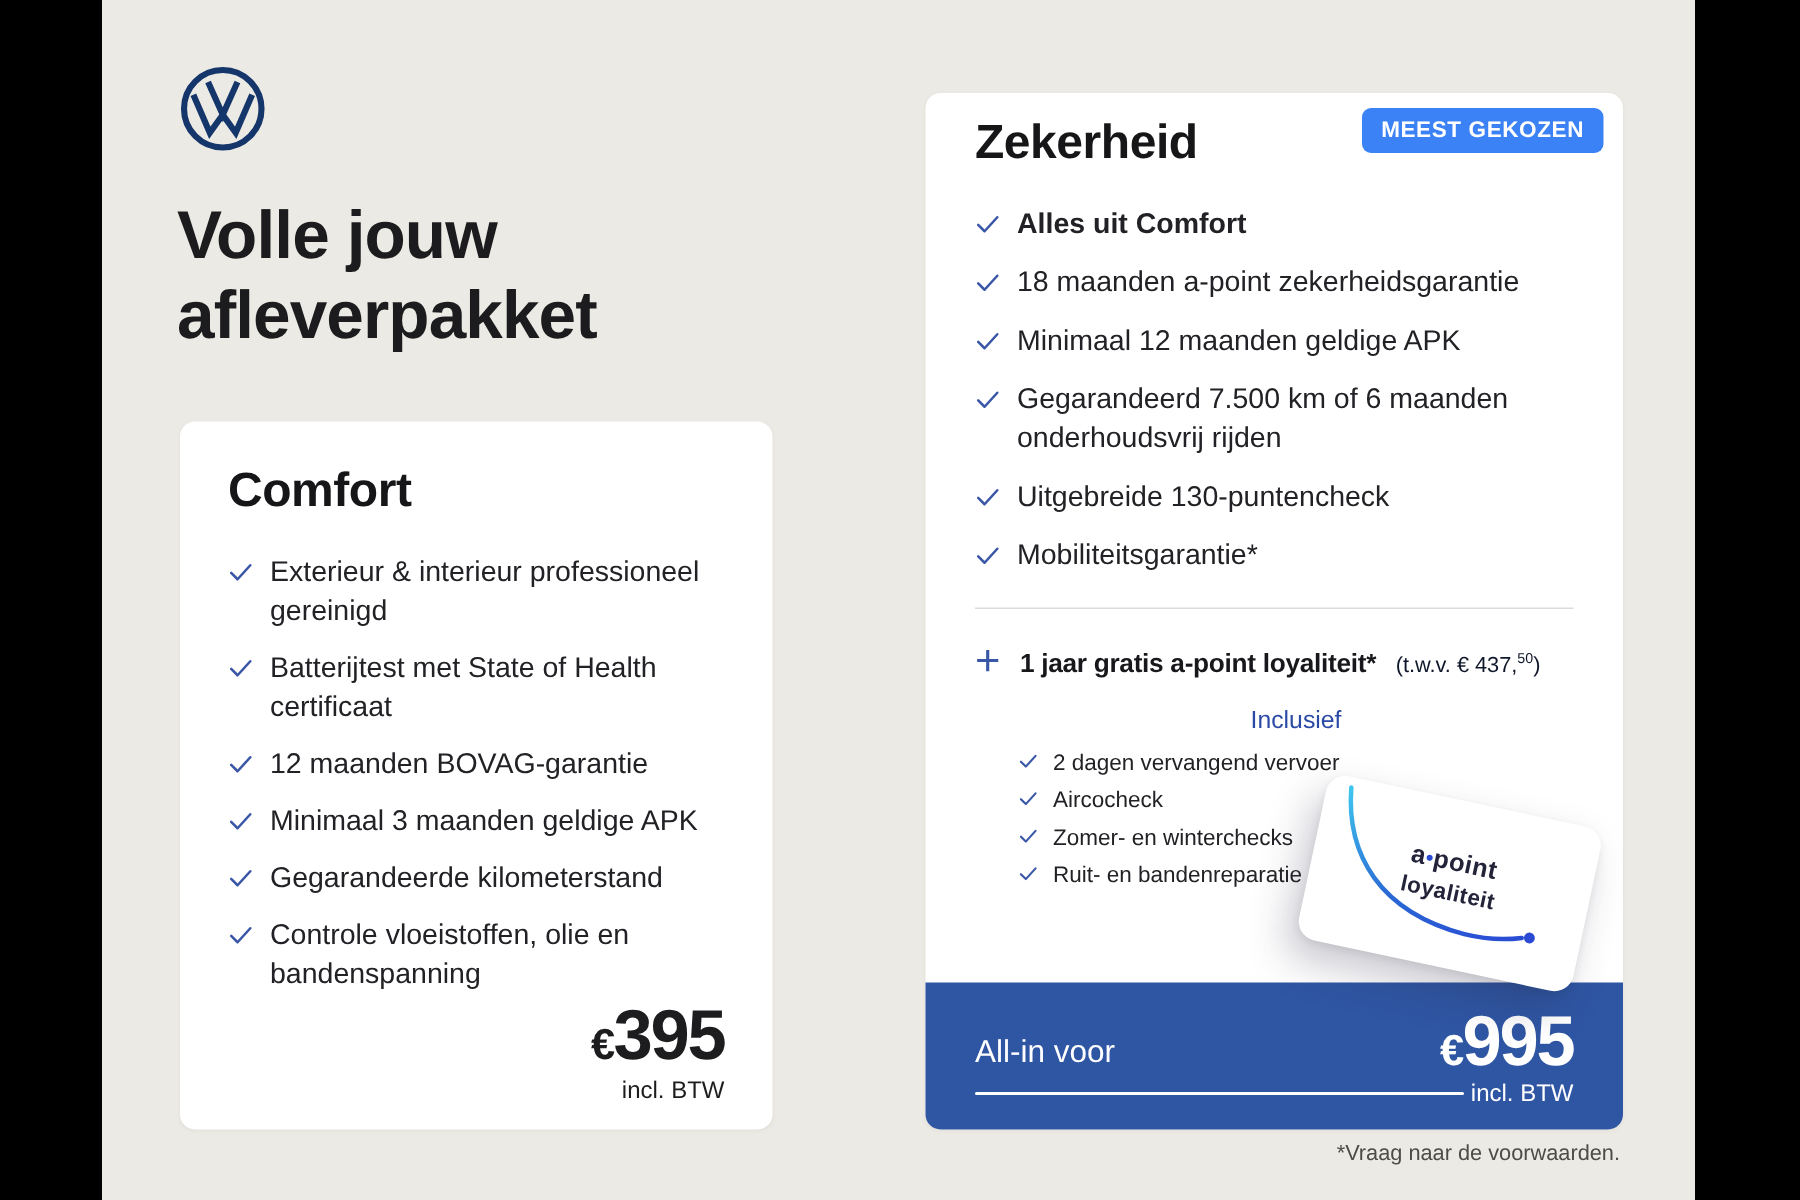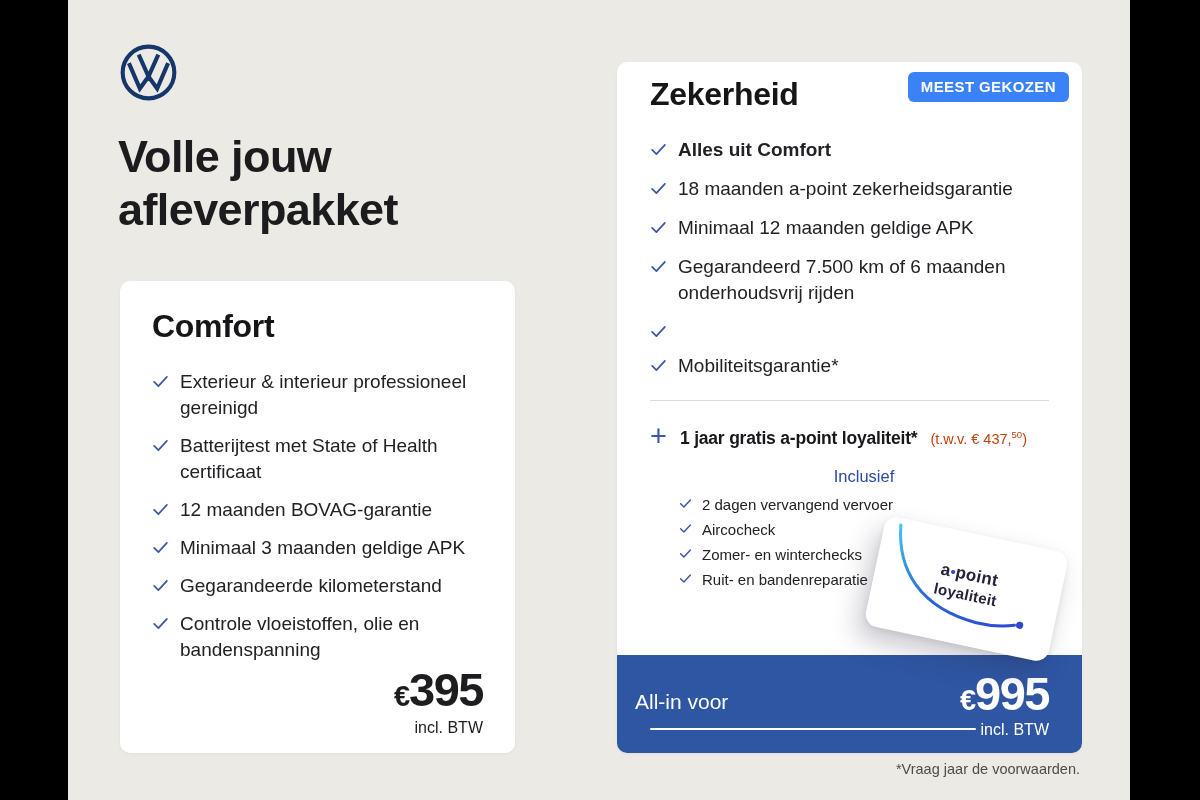--- a/index.html
+++ b/index.html
@@ -34,21 +34,21 @@
   ul.features li{display:flex;gap:11px;margin-bottom:12px;font-size:19px;line-height:26px;color:#222226;}
   .card-zekerheid ul.features li{font-size:19px;margin-bottom:13px;}
   ul.features li .chk{flex:0 0 17px;margin-top:4px;}
   li.feat-bold span.ftxt{font-weight:700;}
 
   .divider{border:none;border-top:1px solid #dcdcd8;margin:21px 0 0 0;}
 
   .bonus-row{display:flex;align-items:baseline;gap:13px;margin-top:24px;}
   .plus-icon{color:#3A57A7;font-size:29px;font-weight:400;position:relative;top:2px;line-height:18px;}
   .bonus-label{font-size:17.5px;font-weight:700;color:#18181c;letter-spacing:-0.2px;}
-  .bonus-note{font-size:14.5px;color:#c2410c;white-space:nowrap;}
+  .bonus-note{font-size:14.5px;color:#0f172a;white-space:nowrap;}
   .bonus-note sup{font-size:9.5px;}
 
   .inclusief{margin:18px 0 0 29px;text-align:center;}
   .inclusief-title{font-size:16.5px;color:#2B4AA5;font-weight:500;margin:0;}
   ul.sub-features{list-style:none;margin:10px 0 0 0;padding:0;}
   ul.sub-features li{display:flex;gap:10px;margin-bottom:8px;font-size:15px;line-height:17px;color:#222226;}
   ul.sub-features li .chk{flex:0 0 13px;margin-top:1px;}
 
   
   .loyalty-card{
@@ -67,21 +67,21 @@
   .comfort-price{right:32px;bottom:16px;}
   .cur{font-size:29px;font-weight:700;letter-spacing:-1px;}
   .amt{font-size:47px;font-weight:700;letter-spacing:-1.5px;}
   .vat-note{font-size:16px;margin-top:2px;color:#1d1d1f;}
 
   
   .zk-footer{
     position:absolute;left:0;right:0;bottom:0;height:98px;z-index:2;
     background:#2F56A3;border-radius:0 0 10px 10px;color:#fff;
   }
-  .allin-label{position:absolute;left:18px;top:35px;font-size:21px;color:#fff;}
+  .allin-label{position:absolute;left:33px;top:35px;font-size:21px;color:#fff;}
   .footer-line{position:absolute;left:33px;bottom:23px;width:326px;height:2px;background:#fff;border-radius:1px;}
   .zk-price{right:33px;top:11px;color:#fff;}
   .zk-price .vat-note{color:#fff;margin-top:0px;}
 
   
   .badge{
     position:absolute;top:10px;right:13px;background:#3b82f6;color:#fff;
     font-size:15px;font-weight:700;letter-spacing:0.4px;
     padding:6px 13px 7px 13px;border-radius:6px;
   }
@@ -182,20 +182,21 @@
         <li>
           <svg class="chk" width="17" height="17" viewBox="0 0 20 20">
               <path d="M2.5 10.5 L7.5 15.5 L17.5 4.5" fill="none" stroke="#3A57A7" stroke-width="2" stroke-linecap="round" stroke-linejoin="round"></path>
             </svg>
           <span class="ftxt">Gegarandeerd 7.500 km of 6 maanden onderhoudsvrij rijden</span>
         </li>
         <li>
           <svg class="chk" width="17" height="17" viewBox="0 0 20 20">
               <path d="M2.5 10.5 L7.5 15.5 L17.5 4.5" fill="none" stroke="#3A57A7" stroke-width="2" stroke-linecap="round" stroke-linejoin="round"></path>
             </svg>
+          <span class="ftxt">Uitgebreide 130-puntencheck</span>
         </li>
         <li>
           <svg class="chk" width="17" height="17" viewBox="0 0 20 20">
               <path d="M2.5 10.5 L7.5 15.5 L17.5 4.5" fill="none" stroke="#3A57A7" stroke-width="2" stroke-linecap="round" stroke-linejoin="round"></path>
             </svg>
           <span class="ftxt">Mobiliteitsgarantie*</span>
         </li>
       </ul>
 
       <hr class="divider">
@@ -260,15 +261,15 @@
       <div class="footer-line"></div>
       <div class="price-block zk-price">
         <div>
           <span class="cur">€</span><span class="amt">995</span>
         </div>
         <div class="vat-note">incl. BTW</div>
       </div>
     </div>
   </section>
 
-  <div class="disclaimer">*Vraag jaar de voorwaarden.</div>
+  <div class="disclaimer">*Vraag naar de voorwaarden.</div>
 
 </div>
 
 </body></html>

